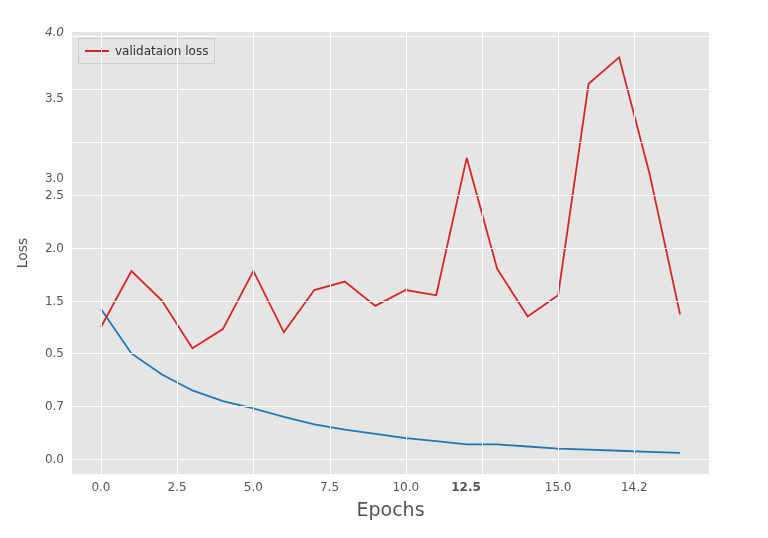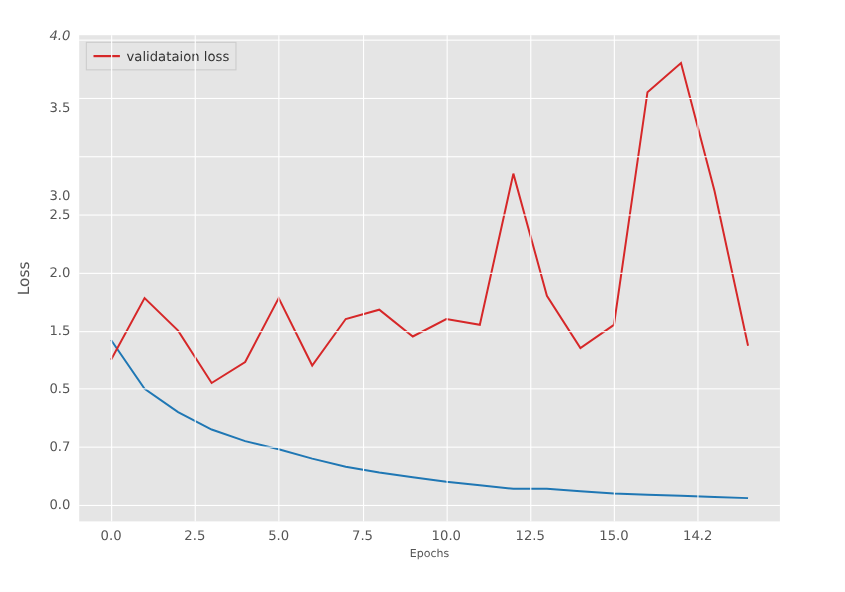--- a/index.html
+++ b/index.html
@@ -40,21 +40,21 @@
     transform: translate(-8px, -50%);
     color: #555;
     font-size: 12px;
   }
   .xlabel {
     position: absolute;
     left: 50%;
     top: 100%;
     transform: translate(-50%, 24px);
     color: #555;
-    font-size: 10px;
+    font-size: 19px;
   }
   .ylabel {
     position: absolute;
     right: 100%;
     top: 50%;
     transform: translate(-34px, -50%) rotate(-90deg);
     color: #555;
     font-size: 14px;
   }
   .plot-svg {
@@ -104,21 +104,21 @@
       <div class="xtick-label" style="left: 28.9545px;">0.0</div>
       <div class="grid-line-v" style="left: 105.151px;"></div>
       <div class="xtick-label" style="left: 105.151px;">2.5</div>
       <div class="grid-line-v" style="left: 181.347px;"></div>
       <div class="xtick-label" style="left: 181.347px;">5.0</div>
       <div class="grid-line-v" style="left: 257.543px;"></div>
       <div class="xtick-label" style="left: 257.543px;">7.5</div>
       <div class="grid-line-v" style="left: 333.739px;"></div>
       <div class="xtick-label" style="left: 333.739px;">10.0</div>
       <div class="grid-line-v" style="left: 409.935px;"></div>
-      <div class="xtick-label" style="left: 410px;">12.5</div>
+      <div class="xtick-label" style="left: 394px; font-weight: bold;">12.5</div>
       <div class="grid-line-v" style="left: 486.132px;"></div>
       <div class="xtick-label" style="left: 486.132px;">15.0</div>
       <div class="grid-line-v" style="left: 562.328px;"></div>
       <div class="xtick-label" style="left: 562.328px;">14.2</div>
       <div class="grid-line-h" style="top: 427.196px;"></div>
       <div class="ytick-label" style="top: 427.196px;">0.0</div>
       <div class="grid-line-h" style="top: 374.325px;"></div>
       <div class="ytick-label" style="top: 374.325px;">0.7</div>
       <div class="grid-line-h" style="top: 321.455px;"></div>
       <div class="ytick-label" style="top: 321.455px;">0.5</div>

